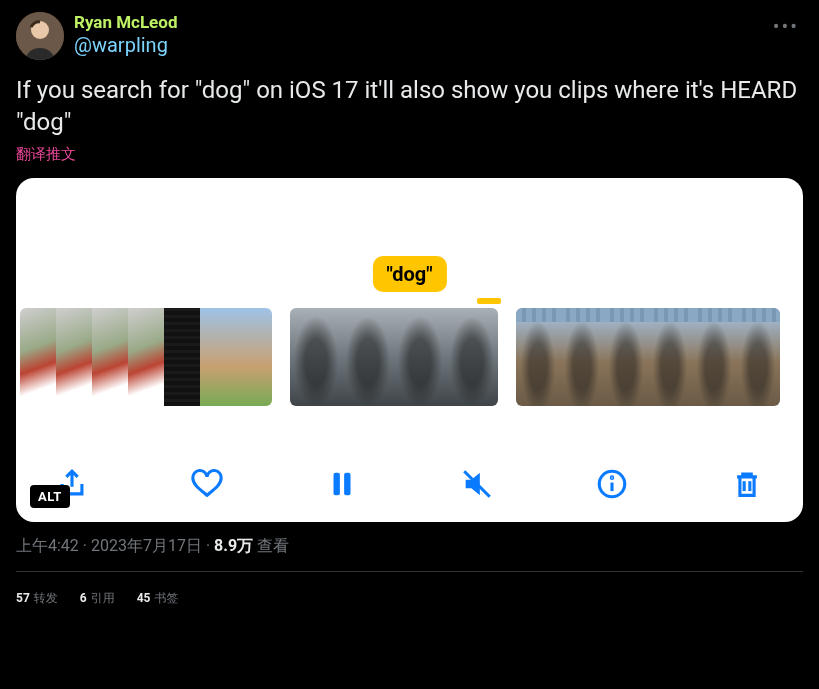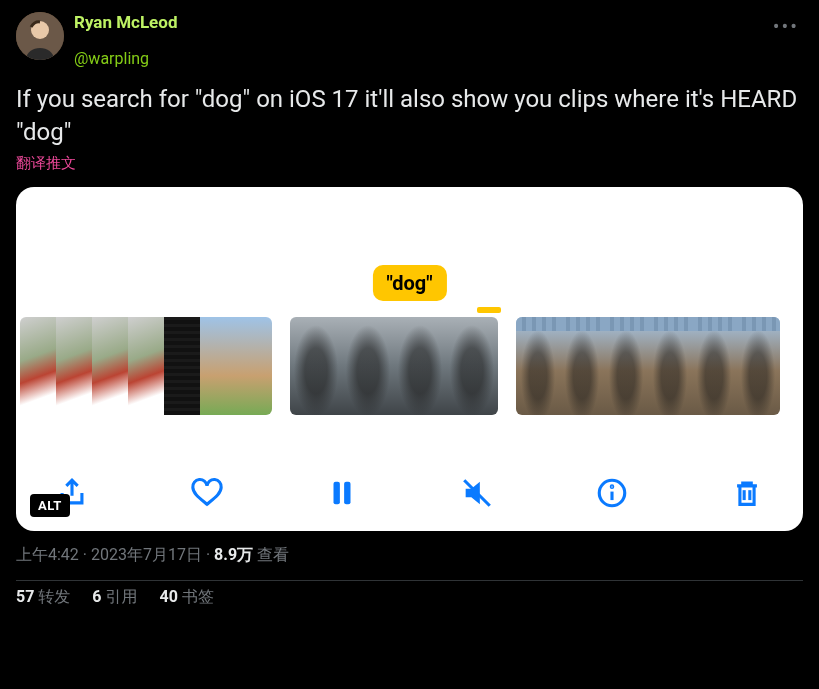--- a/index.html
+++ b/index.html
@@ -3,21 +3,21 @@
 <meta charset="utf-8">
 <style>
   * { box-sizing: border-box; margin: 0; padding: 0; }
   html, body { width: 819px; height: 689px; background: #000; font-family: -apple-system, BlinkMacSystemFont, "Segoe UI", Roboto, Helvetica, Arial, sans-serif; overflow: hidden; }
   .tweet { padding: 12px 16px 0 16px; color: #e7e9ea; }
   .header { display: flex; align-items: flex-start; gap: 10px; position: relative; }
   .avatar { width: 48px; height: 48px; border-radius: 50%; flex-shrink: 0; overflow: hidden; background: linear-gradient(135deg,#7a5a3a 0%, #3a2a1a 100%); position: relative; }
   .avatar svg { width:100%; height:100%; display:block; }
   .names { display: flex; flex-direction: column; line-height: 1.25; }
   .display-name { font-weight: 700; font-size: 17px; color: #bef264; }
-  .handle { font-size: 16px; color: #84cc16; margin-top: 16px; }
+  .handle { font-size: 20px; color: #7dd3fc; }
   .more { position: absolute; right: 0; top: 0; color: #71767b; font-size: 20px; letter-spacing: 2px; line-height: 1; cursor: pointer; padding: 4px; }
   .body-text { margin-top: 14px; font-size: 24px; line-height: 1.35; font-weight: 400; color: #e7e9ea; }
   .translate { margin-top: 6px; font-size: 15px; color: #ec4899; cursor: pointer; }
   .card { margin-top: 14px; background: #fff; border-radius: 18px; overflow: hidden; height: 344px; position: relative; }
   .card-inner { padding-top: 78px; }
   .dog-label { position: absolute; left: 50%; transform: translateX(-50%); top: 78px; background: #ffc600; color: #000; font-weight: 700; font-size: 20px; padding: 6px 14px; border-radius: 10px; }
   .playhead-mark { position:absolute; left: 461px; top:120px; width:24px; height:6px; background:#ffc600; border-radius:2px; }
   .timeline { display:flex; gap:18px; padding: 0 4px; margin-top: 52px; height: 98px; }
   .clip-group { display:flex; height: 98px; border-radius: 6px; overflow:hidden; }
   .clip { height:98px; background:#8aa; }
@@ -34,21 +34,21 @@
   .g3 .clip::before{content:"";position:absolute;left:0;right:0;top:0;height:14px;background:repeating-linear-gradient(90deg,#8aa7c4 0 6px,#7a97b4 6px 10px);}
   .g3 .clip::after{content:"";position:absolute;inset:0;background:radial-gradient(ellipse at 50% 60%, rgba(20,20,20,0.45) 0 28%, transparent 55%);}
   .toolbar { position:absolute; left:0; right:0; bottom:18px; display:flex; justify-content: space-between; padding: 0 36px; }
   .tbtn { width:40px; height:40px; display:flex; align-items:center; justify-content:center; color:#0a7aff; cursor:pointer; }
   .tbtn svg { width:34px; height:34px; stroke:#0a7aff; fill:none; stroke-width:2.2; }
   .tbtn.pause svg rect { fill:#0a7aff; stroke:none; }
   .alt-badge { position:absolute; left:14px; bottom:14px; background:#000; color:#fff; font-weight:700; font-size:13px; padding:4px 8px; border-radius:4px; letter-spacing:0.5px; }
   .meta { margin-top: 14px; color:#71767b; font-size:16px; }
   .meta .bold { color:#e7e9ea; font-weight:700;margin-top:28px; }
   .divider { height:1px; background:#2f3336; margin-top:14px; }
-  .stats { display:flex; gap:22px; margin-top:6px; color:#71767b; font-size:16px; }
+  .stats { display:flex; gap:22px; margin-top:18px; color:#71767b; font-size:12px; }
   .stats .num { color:#e7e9ea; font-weight:700; margin-right:4px; }
 </style>
 </head>
 <body>
 
 <div class="tweet">
   <div class="header">
     <div class="avatar">
       <svg viewBox="0 0 48 48">
         <rect width="48" height="48" fill="#6b5848"></rect>
@@ -155,16 +155,16 @@
   <div class="divider"></div>
 
   <div class="stats">
     <div>
       <span class="num">57</span><span>转发</span>
     </div>
     <div>
       <span class="num">6</span><span>引用</span>
     </div>
     <div>
-      <span class="num">40</span><span>书签</span>
+      <span class="num">45</span><span>书签</span>
     </div>
   </div>
 </div>
 
 </body></html>

